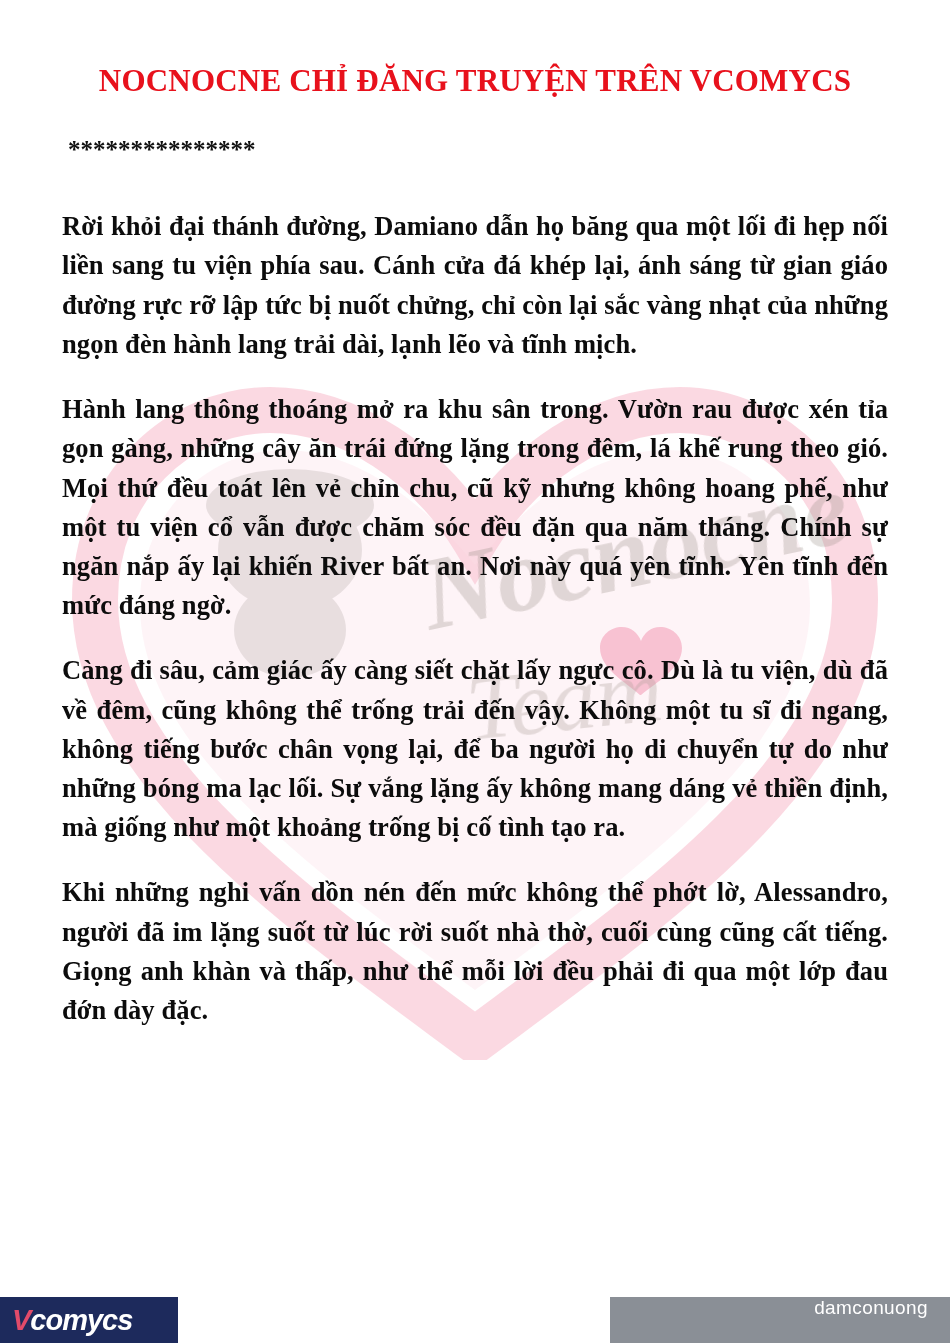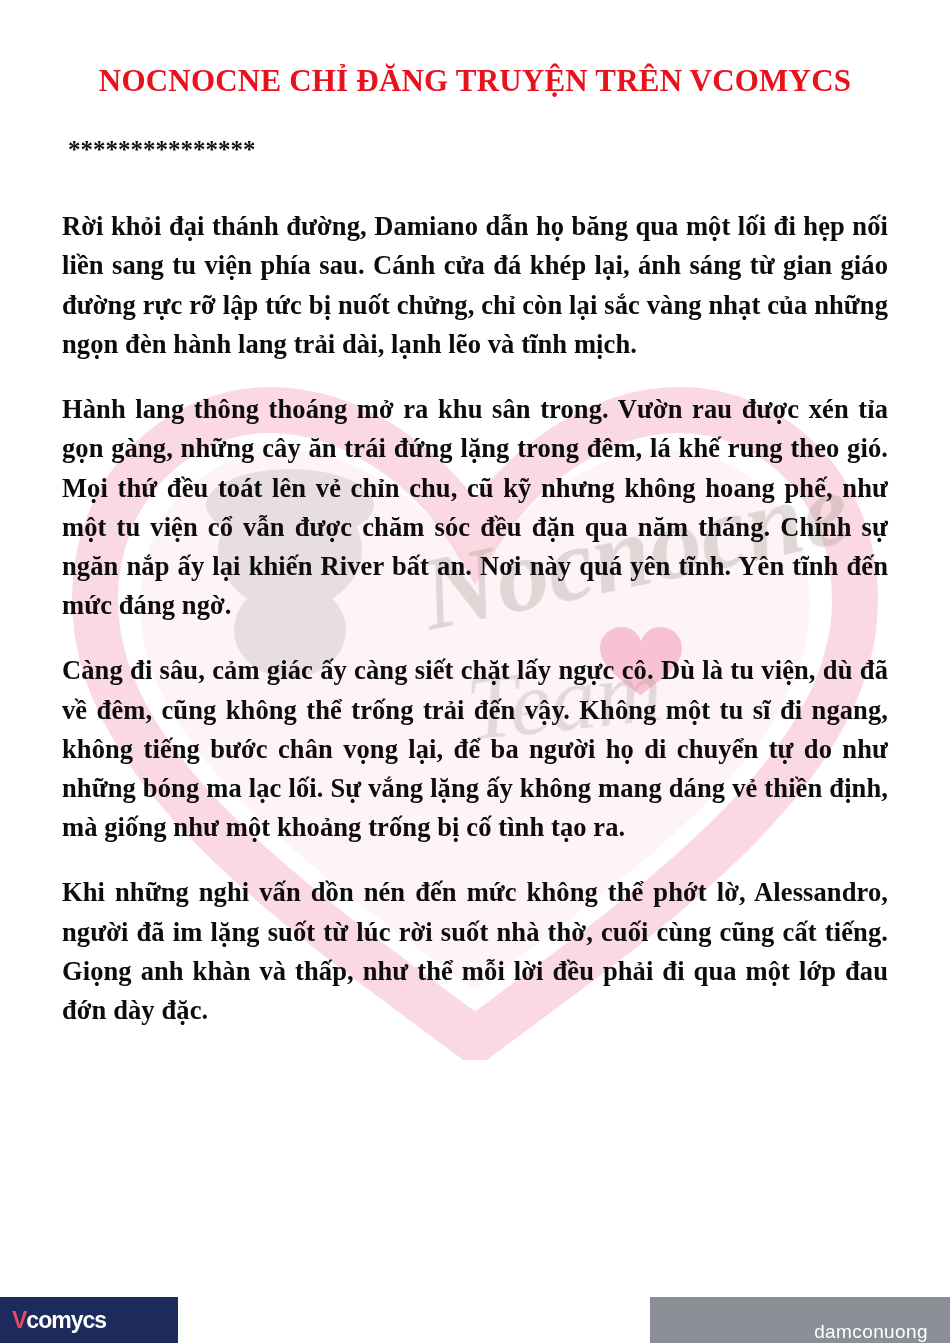--- a/index.html
+++ b/index.html
@@ -92,35 +92,36 @@
     height: 46px;
     background: #1d2a5c;
     display: flex;
     align-items: center;
     padding-left: 12px;
     box-sizing: border-box;
   }
   .logo-mark {
     color: #ffffff;
     font-family: "Liberation Sans", sans-serif;
-    font-size: 23px;
-    font-weight: bold;
+    font-size: 29px;
+    font-weight: bold;
+    font-style: italic;
     letter-spacing: -1px;
     line-height: 1;
   }
   .logo-mark .v { color: #e24b6a; }
   .footer-right {
     position: absolute;
     right: 0;
     bottom: 0;
-    width: 300px;
+    width: 340px;
     height: 46px;
     background: #8a8f96;
     display: flex;
-    align-items: flex-end;
+    align-items: flex-start;
     justify-content: flex-end;
     padding-right: 22px;
     box-sizing: border-box;
   }
   .footer-right span {
     color: #ffffff;
     font-family: "Liberation Sans", sans-serif;
     font-size: 19px;
     letter-spacing: 0.4px;
   }

